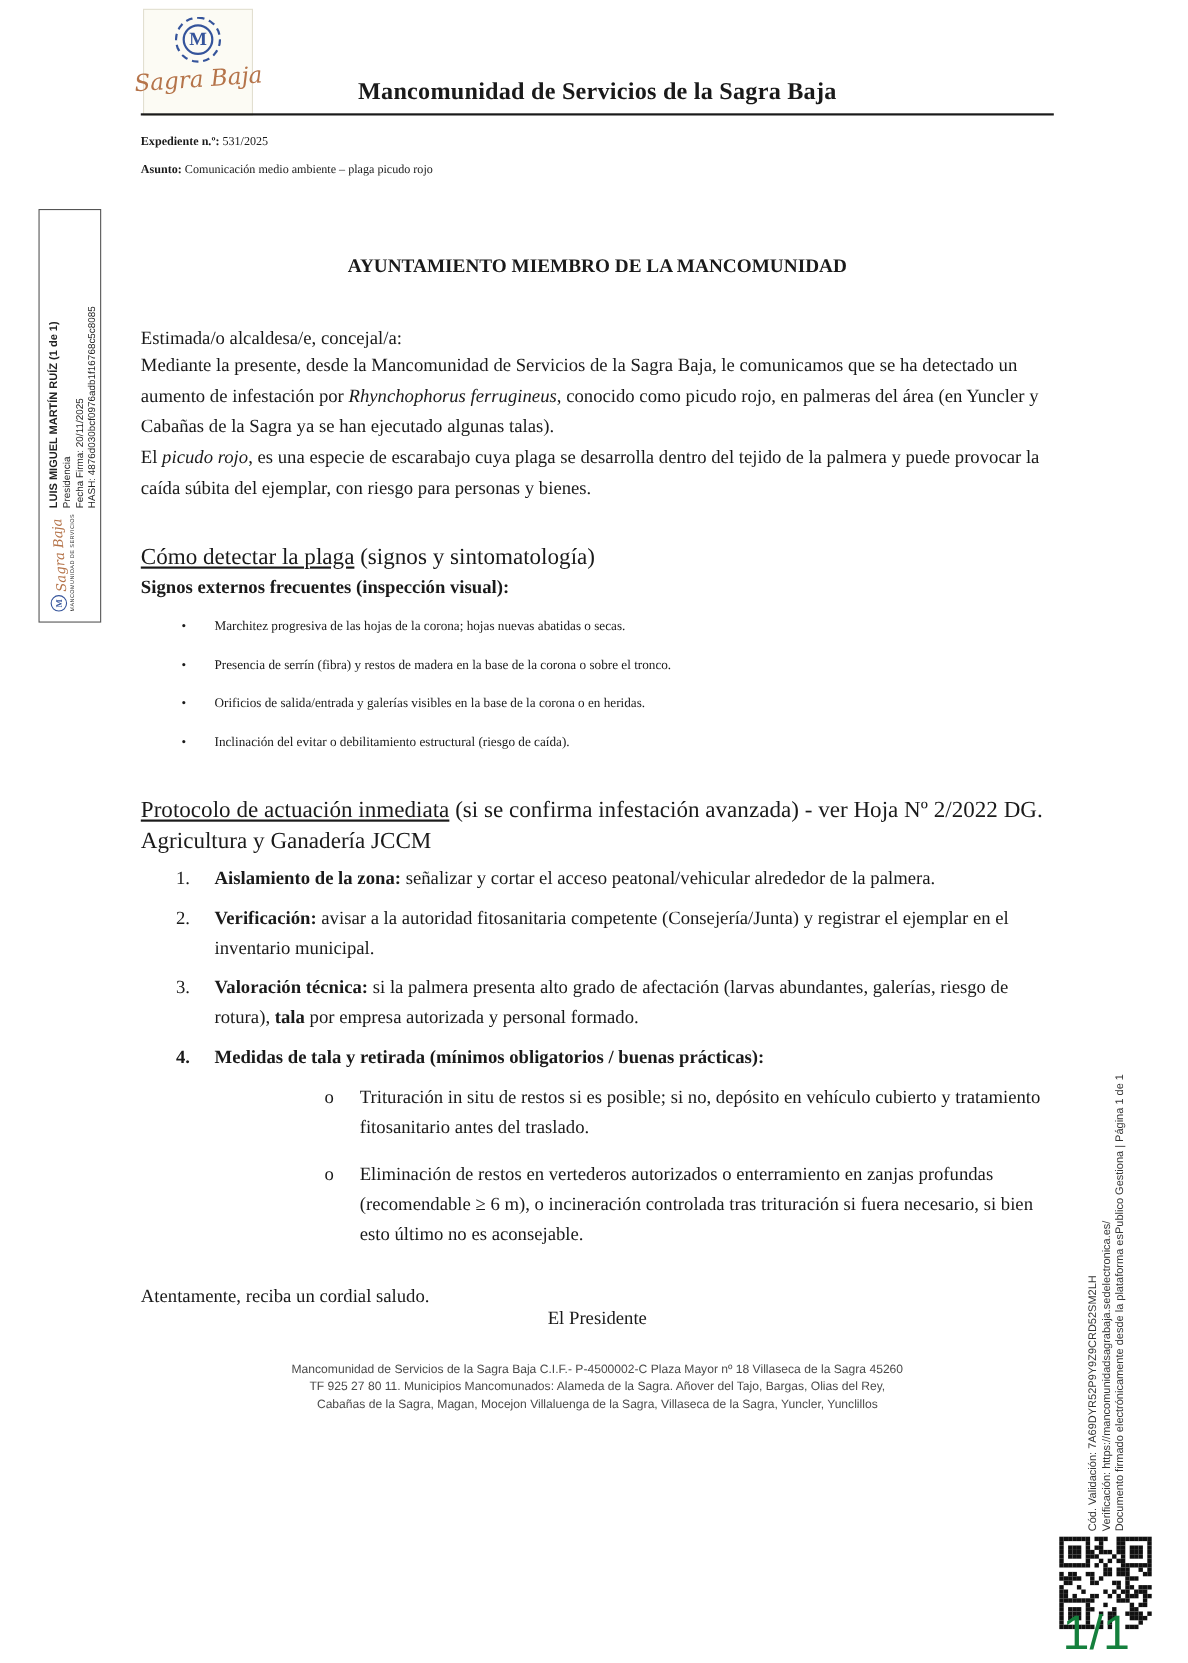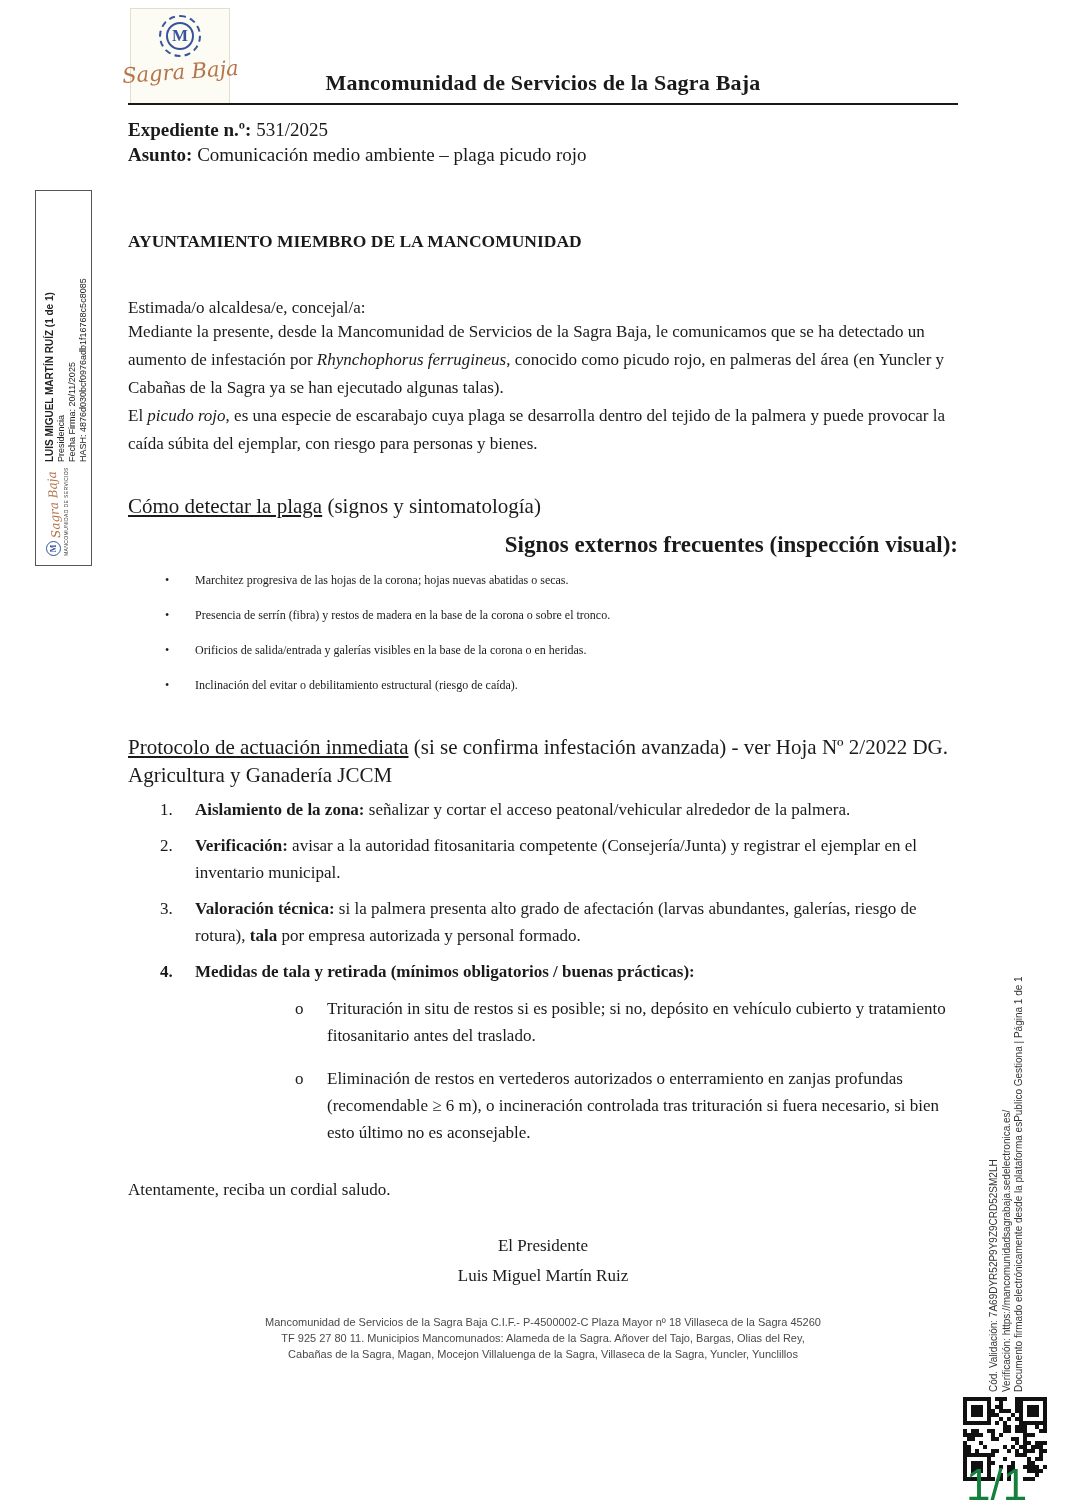--- a/index.html
+++ b/index.html
@@ -28,50 +28,50 @@
   }
   .logo-script {
     font-style:italic; font-size:21px; color:#b5744a;
     font-family:"DejaVu Serif", serif; transform:rotate(-4deg); margin-top:3px;
     white-space:nowrap;
   }
 
   .doc-title { text-align:center; font-weight:bold; font-size:22px; padding-top:70px; letter-spacing:.2px; }
   .rule { border-top:2px solid #1a1a1a; margin-top:7px; }
 
-  .meta { margin-top:12px; font-size:19px; line-height:25px; }
+  .meta { margin-top:12px; font-size:11px; line-height:25px; }
   .meta b { font-weight:bold; }
 
-  .recipient { margin-top:64px; text-align:left; font-weight:bold; font-size:17.5px; }
+  .recipient { margin-top:64px; text-align:center; font-weight:bold; font-size:17.5px; }
   .salutation { margin-top:46px; font-size:17px; }
 
   p.body { font-size:17px; line-height:28px; margin:0; }
   .p1 { margin-top:36px; }
   .p2 { margin-top:6px; }
 
   .sec-head { margin-top:34px; font-size:21px; line-height:28px; }
   .underline { text-decoration:underline; }
-  .subhead { margin-top:11px; font-weight:bold; font-size:23px; line-height:28px;text-align:right; }
+  .subhead { font-weight:bold; font-size:17px; line-height:28px; }
 
   ul.bullets { list-style:none; margin:7px 0 0 0; padding:0; }
   ul.bullets li { position:relative; padding-left:67px; font-size:12px; line-height:28px; margin-bottom:7px; }
   ul.bullets li::before { content:"\2022"; position:absolute; left:37px; }
 
   ol.protocol { list-style:none; margin:7px 0 0 0; padding:0; }
   ol.protocol > li { position:relative; padding-left:67px; font-size:17px; line-height:27px; margin-bottom:9px; }
   .num { position:absolute; left:32px; }
   .blead { font-weight:bold; }
 
   ul.sub { list-style:none; margin:10px 0 0 0; padding:0; }
   ul.sub li { position:relative; padding-left:132px; font-size:17px; line-height:27px; margin-bottom:16px; }
   ul.sub li::before { content:"o"; position:absolute; left:100px; }
 
   .closing { margin-top:34px; font-size:17px; }
   .sig { text-align:center; font-size:17px; }
-  .sig-role { margin-top:36px; }
+  .sig-role { }
   .sig-name { margin-top:10px; }
 
   .footer {
     margin-top:28px; text-align:center; color:#4a4a4a;
     font-family:"Liberation Sans", sans-serif; font-size:11px; line-height:16px;
   }
 
   
   .left-box {
     position:absolute; left:35px; top:190px; width:57px; height:376px;
@@ -636,21 +636,20 @@
       <li><span class="num blead">4.</span><span class="blead">Medidas de tala y retirada (mínimos obligatorios / buenas prácticas):</span>
         <ul class="sub">
           <li>Trituración in situ de restos si es posible; si no, depósito en vehículo cubierto y tratamiento fitosanitario antes del traslado.</li>
           <li>Eliminación de restos en vertederos autorizados o enterramiento en zanjas profundas (recomendable ≥ 6 m), o incineración controlada tras trituración si fuera necesario, si bien esto último no es aconsejable.</li>
         </ul>
       </li>
     </ol>
 
     <div class="closing">Atentamente, reciba un cordial saludo.</div>
     <div class="sig sig-role">El Presidente</div>
-    <div class="sig sig-name">Luis Miguel Martín Ruiz</div>
 
     <div class="footer">
       <div>Mancomunidad de Servicios de la Sagra Baja C.I.F.- P-4500002-C  Plaza Mayor nº 18 Villaseca de la Sagra 45260</div>
       <div>TF 925 27 80 11. Municipios Mancomunados: Alameda de la Sagra. Añover del Tajo, Bargas, Olias del Rey,</div>
       <div>Cabañas de la Sagra, Magan, Mocejon Villaluenga de la Sagra, Villaseca de la Sagra, Yuncler, Yunclillos</div>
     </div>
   </div>
 
 </div>
 

